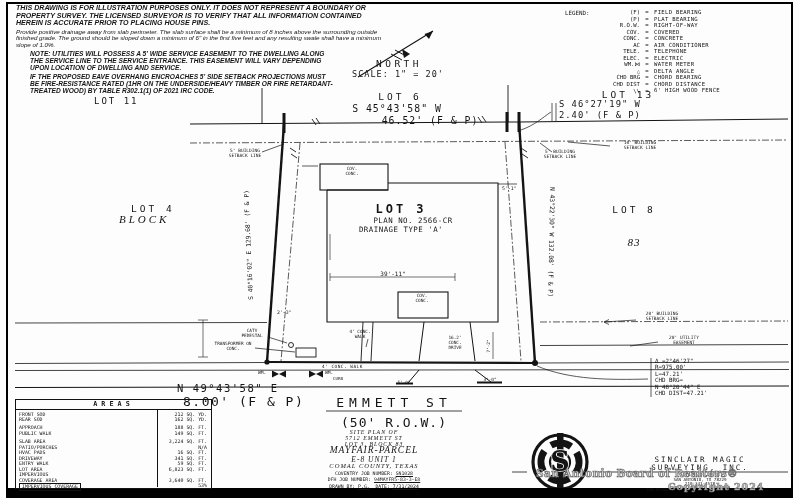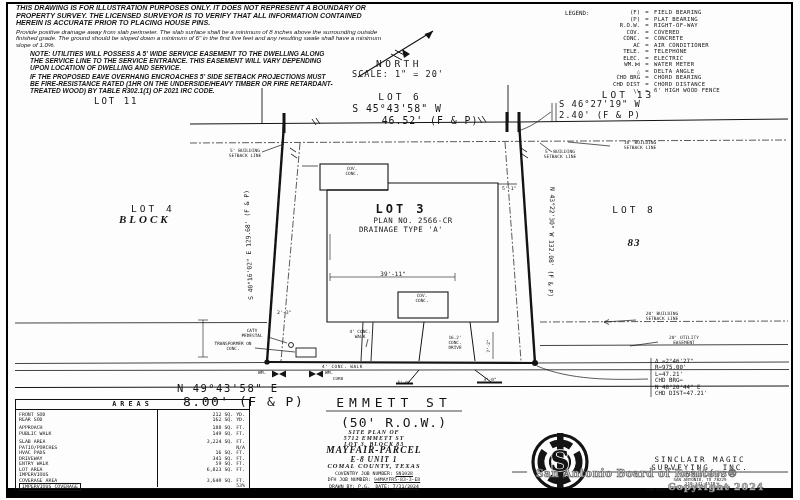--- a/index.html
+++ b/index.html
@@ -7,42 +7,42 @@
          font-family:"DejaVu Sans Mono",monospace;color:#141414;}
   .frame{position:absolute;left:6px;top:2px;width:787px;height:486px;border:2.5px solid #000;
          border-bottom:none;box-sizing:border-box;}
   .botbar{position:absolute;left:6px;top:488px;width:787px;height:10px;background:#000;}
   .t{position:absolute;white-space:nowrap;line-height:1.05;}
   .cx{transform:translateX(-50%);}
   .wrap{white-space:normal;text-align:center;line-height:1.12;}
   .mono{font-family:"DejaVu Sans Mono",monospace;}
   .sans{font-family:"Liberation Sans",sans-serif;}
   .ser{font-family:"Liberation Serif",serif;}
-  .bi{font-weight:bold;font-style:italic;}
+  .bi{font-weight:normal;font-style:italic;}
   .rot-w{transform:translate(-50%,-50%) rotate(-92.5deg);}
   .rot-e{transform:translate(-50%,-50%) rotate(91deg);}
   .rot-n{transform:translate(-50%,-50%) rotate(-90deg);}
   svg{position:absolute;left:0;top:0;}
   
   .disc{position:absolute;left:16px;top:5px;width:374px;}
   .disc .p1{font-size:7.1px;line-height:7.5px;font-weight:bold;font-style:italic;}
   .disc .p2{font-size:6.2px;line-height:6.6px;font-style:italic;margin-top:1px;}
   .disc .p3,.disc .p4{font-size:6.6px;line-height:6.9px;font-weight:bold;font-style:italic;
         margin:2.5px 0 0 14px;width:306px;}
   
   .legend{position:absolute;left:562px;top:9px;width:228px;font-size:5.6px;}
   .lrow{display:flex;}
   .labbr{width:78px;text-align:right;}
   .leq{width:14px;text-align:center;}
   .lmean{width:130px;letter-spacing:.3px;line-height:6.55px;}
   .lrow{height:6.55px;}
   .lrow.tall{height:12px;}
   .lrow.tall .lmean{line-height:5.4px;}
   
-  .atab{position:absolute;left:15px;top:399px;width:235px;height:90px;border:1.2px solid #111;
+  .atab{position:absolute;left:15px;top:399px;width:197px;height:90px;border:1.2px solid #111;
         box-sizing:border-box;font-size:4.9px;}
   .ahead{height:9px;border-bottom:1.4px solid #111;text-align:center;font-weight:bold;
          font-size:6.8px;letter-spacing:4px;line-height:9px;}
   .adiv{position:absolute;left:141px;top:10px;width:1px;height:77px;background:#111;}
   .arow{position:relative;height:5.5px;line-height:5.5px;}
   .arow.gap{margin-top:2.8px;}
   .arow .lab{position:absolute;left:3px;}
   .arow .val{position:absolute;right:4px;}
   .arow .boxed{border:0.8px solid #111;padding:0 2px;}
   .abody{padding-top:1.5px;}

